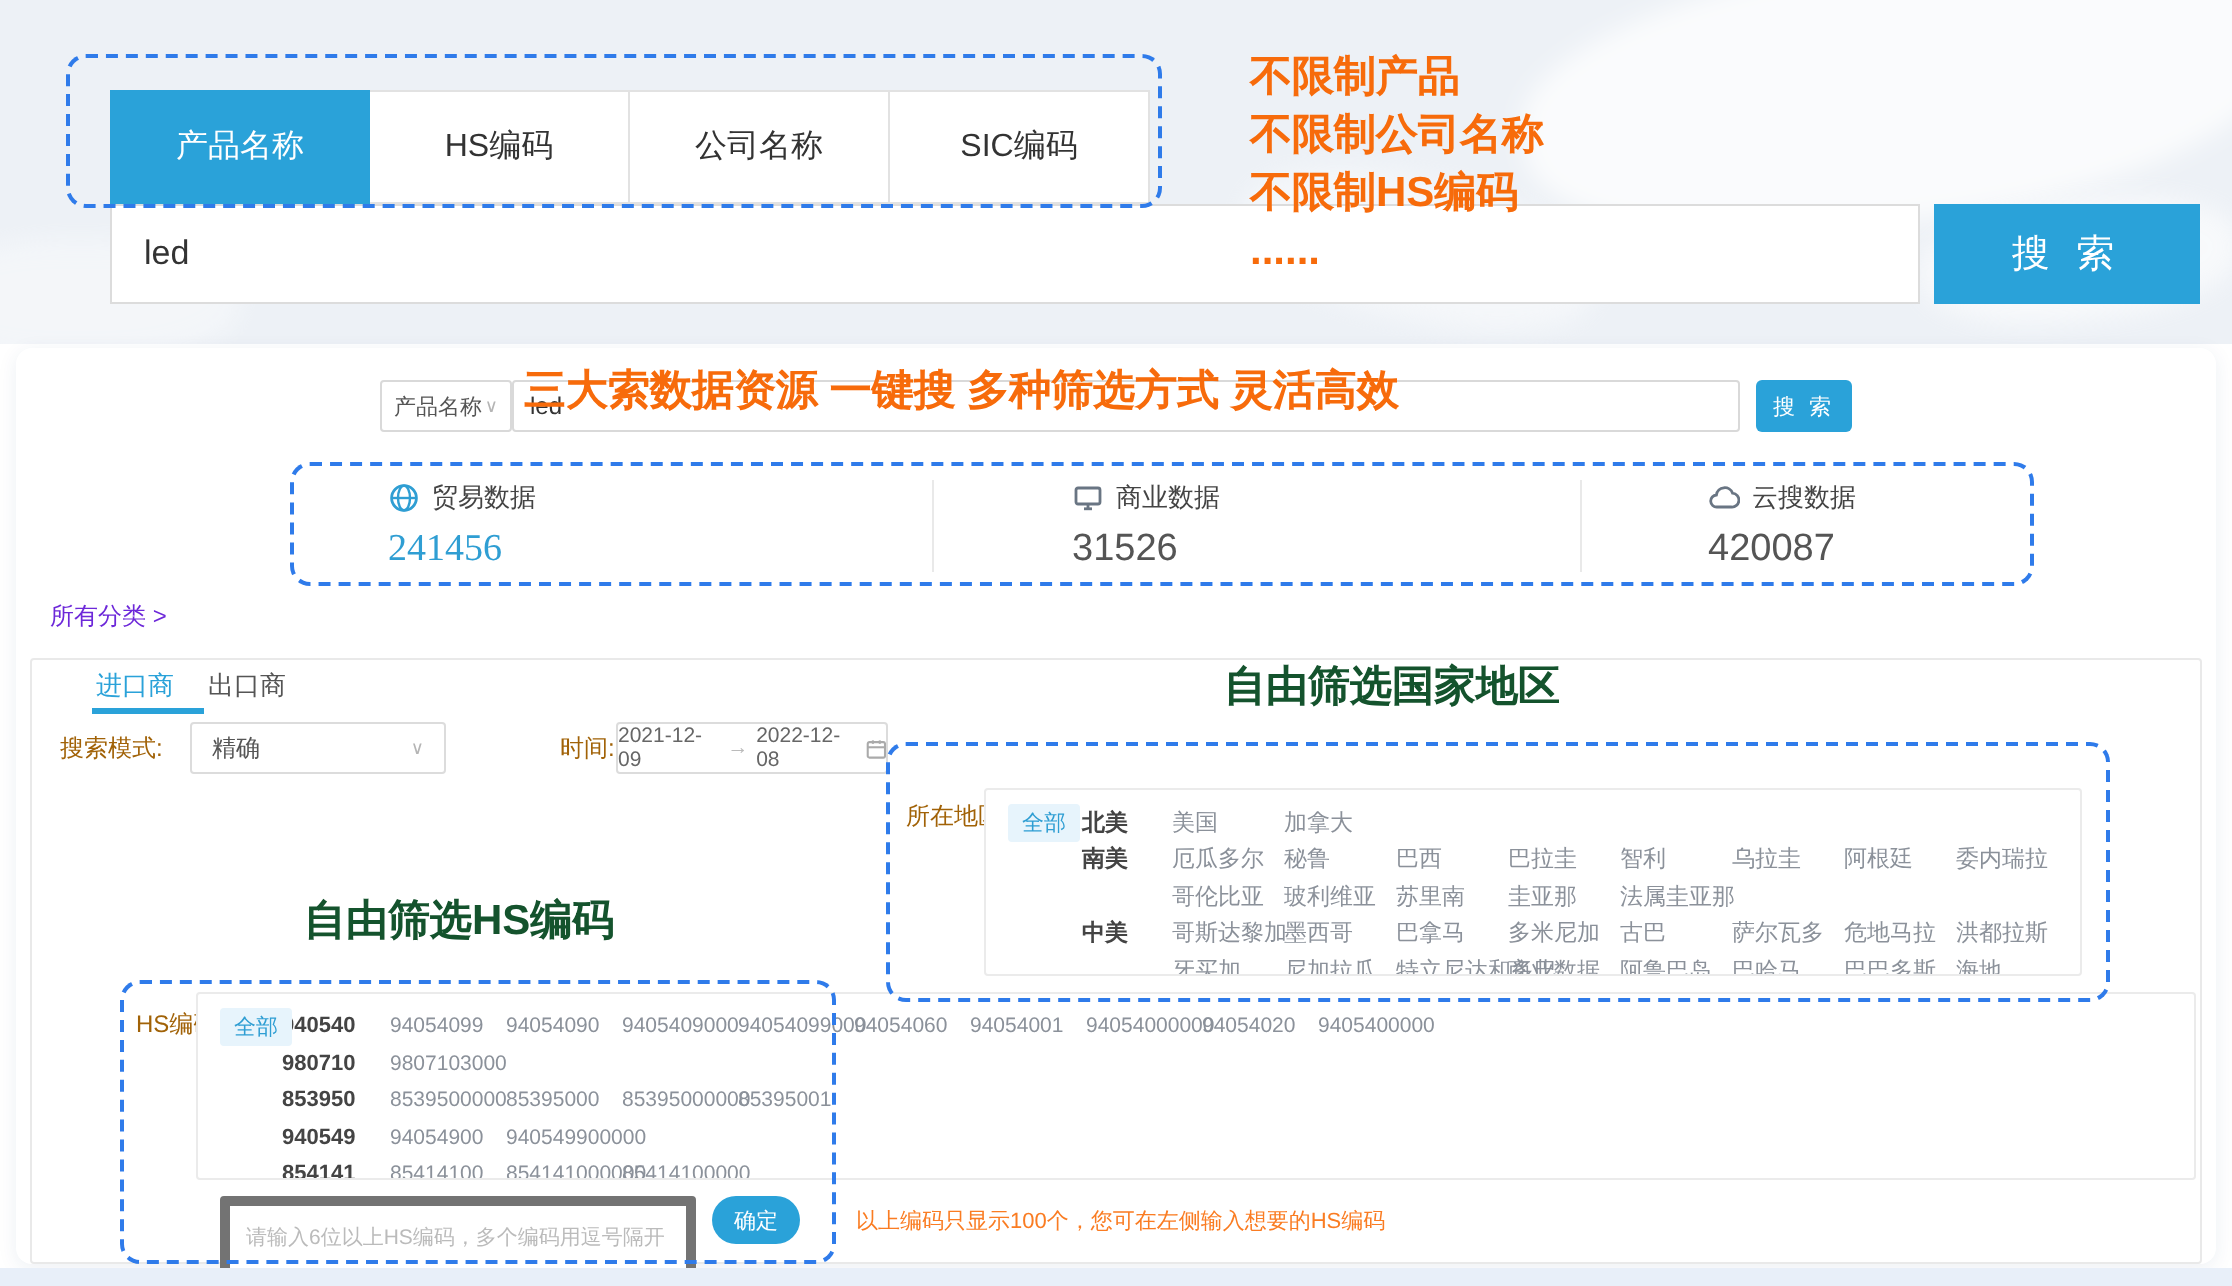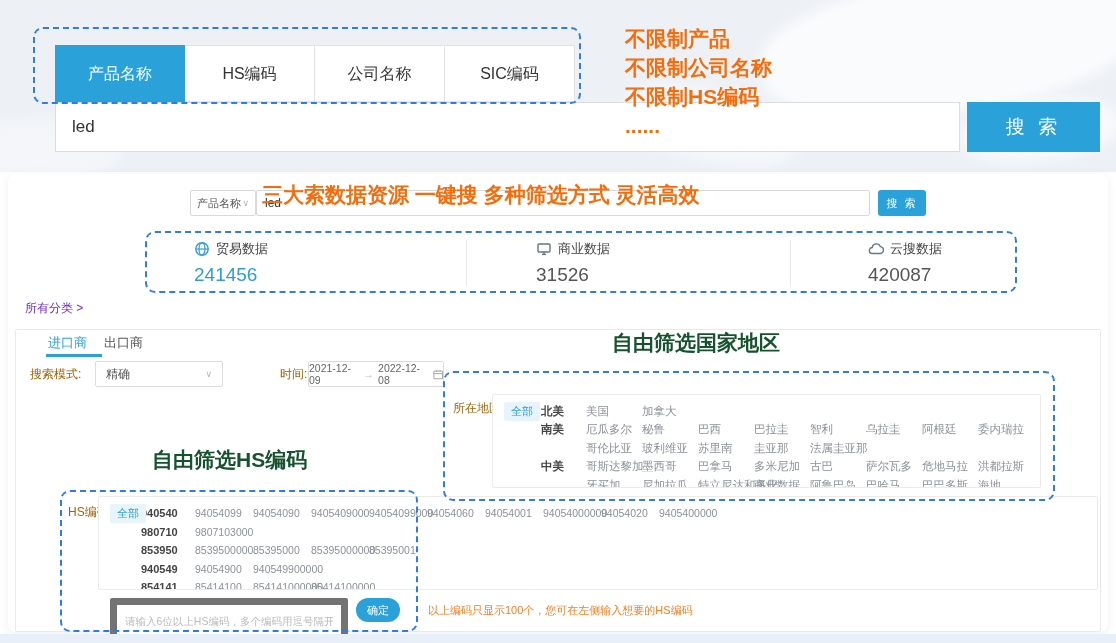--- a/index.html
+++ b/index.html
@@ -40,21 +40,21 @@
                 font-family:"Liberation Sans", sans-serif; }
   .mini-btn { position:absolute; left:870px; top:16px; width:48px; height:26px; background:#2aa2d9; color:#fff;
               font-size:11px; border:none; border-radius:3px; letter-spacing:2px; cursor:pointer;
               font-family:"Liberation Sans", sans-serif; }
   .headline { position:absolute; left:254px; top:7px; z-index:6; color:#f76b0b; font-weight:bold;
               font-size:21px; white-space:nowrap; }
 
   .stat { position:absolute; top:66px; }
   .stat .lbl { display:flex; align-items:center; gap:6px; font-size:13px; color:#444; }
   .stat .val { font-size:19px; color:#555; margin-top:6px; }
-  .stat.hl .val { color:#2f9ed3; }
+  .stat.hl .val { color:#2f9ed3;font-family:Liberation Serif, serif; }
   .stat-div { position:absolute; top:66px; width:1px; height:46px; background:#e9e9e9; }
 
   .breadcrumb { position:absolute; left:17px; top:126px; font-size:12px; color:#6d28d9; }
   .panel-border { position:absolute; left:7px; top:155px; width:1086px; height:303px;
                   border:1px solid #e9e9e9; border-radius:2px; }
   .tab2 { position:absolute; top:160px; font-size:13px; cursor:pointer; }
   .tab2.active { color:#2aa2d9; }
   .tab2.idle { color:#555; }
   .tab2-underline { position:absolute; left:38px; top:180px; width:56px; height:3px; background:#2aa2d9; }
 
@@ -78,21 +78,21 @@
   .rgroup { width:45px; flex:none; color:#444; font-weight:bold; font-size:11.5px; }
   .rcountry { width:56px; flex:none; color:#8b919a; font-size:11.5px; cursor:pointer; overflow:visible; }
 
   .hs-panel { position:absolute; left:90px; top:322px; width:1000px; height:94px; border:1px solid #ebebeb;
               border-radius:2px; padding:6px 0 0 10px; overflow:hidden; background:#fff; }
   .hs-row { display:flex; align-items:center; height:18.5px; white-space:nowrap; }
   .hslot { width:32px; flex:none; }
   .hparent { width:54px; flex:none; color:#444; font-weight:bold; font-size:11px; }
   .hsub { width:58px; flex:none; color:#8b919a; font-size:10.5px; cursor:pointer; }
 
-  .hs-input { position:absolute; left:102px; top:424px; width:238px; height:24px; border:7px solid #737373;
+  .hs-input { position:absolute; left:102px; top:424px; width:238px; height:24px; border:5px solid #737373;
               border-radius:2px; font-size:10.5px; padding:16px 8px; color:#333;
               font-family:"Liberation Sans", sans-serif; }
   .hs-input::placeholder { color:#bbb; }
   .confirm-btn { position:absolute; left:348px; top:424px; width:44px; height:24px; background:#2aa2d9;
                  color:#fff; font-size:11px; border:none; border-radius:12px; cursor:pointer;
                  font-family:"Liberation Sans", sans-serif; }
   .hs-hint { position:absolute; left:420px; top:429px; font-size:11px; color:#fa7c22; white-space:nowrap; }
 </style>
 </head>
 <body>
@@ -151,21 +151,21 @@
           <rect x="2" y="3" width="12" height="8" rx="1" fill="none" stroke="#6975833" stroke-width="0"></rect>
           <rect x="2" y="3" width="12" height="8" rx="1" fill="none" stroke="#697583" stroke-width="1.4"></rect>
           <line x1="6" y1="13.4" x2="10" y2="13.4" stroke="#697583" stroke-width="1.4"></line>
           <line x1="8" y1="11" x2="8" y2="13.4" stroke="#697583" stroke-width="1.4"></line>
         </svg>
         <span>商业数据</span>
       </div>
       <div class="val">31526</div>
     </div>
     <div class="stat-div" style="left:782px;"></div>
-    <div class="stat" style="left:846px;margin-left:14px;">
+    <div class="stat" style="left:846px;">
       <div class="lbl">
         <svg width="16" height="16" viewBox="0 0 16 16">
           <path d="M4.5 12.5a3 3 0 0 1-.3-6 4.2 4.2 0 0 1 8.1-.9 3.1 3.1 0 0 1-.6 6.9z" fill="none" stroke="#697583" stroke-width="1.4"></path>
         </svg>
         <span>云搜数据</span>
       </div>
       <div class="val">420087</div>
     </div>
 
     <div class="breadcrumb">

